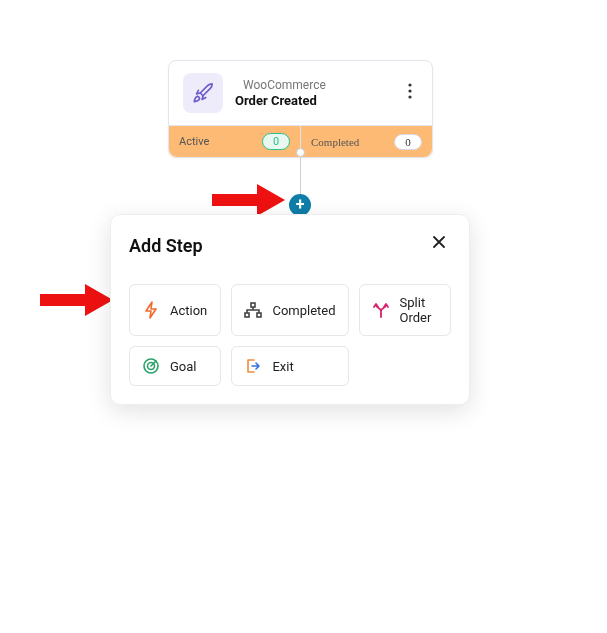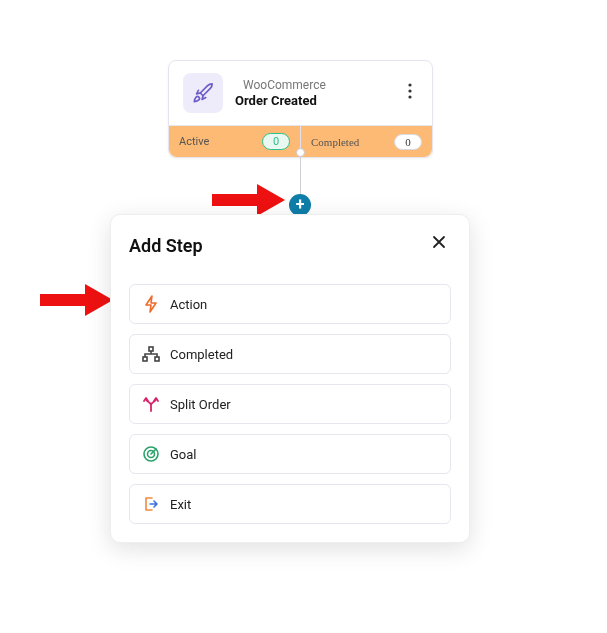--- a/index.html
+++ b/index.html
@@ -147,21 +147,21 @@
       color: #111;
     }
     .modal-close {
       font-size: 18px;
       cursor: pointer;
       padding: 2px 4px;
       color: #222;
     }
     .step-grid {
       display: grid;
-      grid-template-columns: 1fr;
+      grid-template-columns: 1fr 1fr 1fr;
       gap: 10px;
       margin-top: 28px;
     }
     .step-btn {
       display: flex;
       align-items: center;
       padding: 10px 12px;
       border: 1px solid #e6e6ec;
       border-radius: 6px;
       cursor: pointer;

